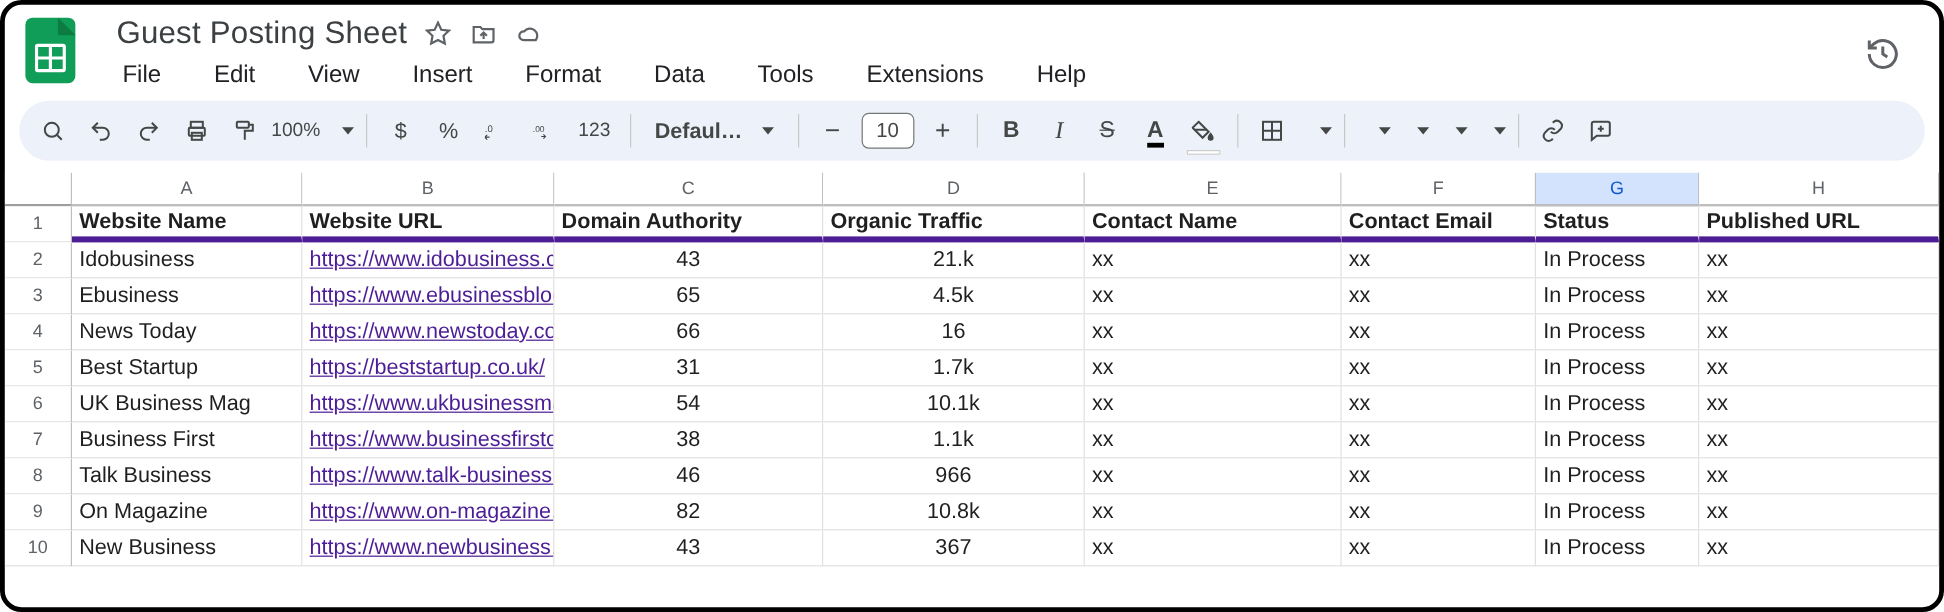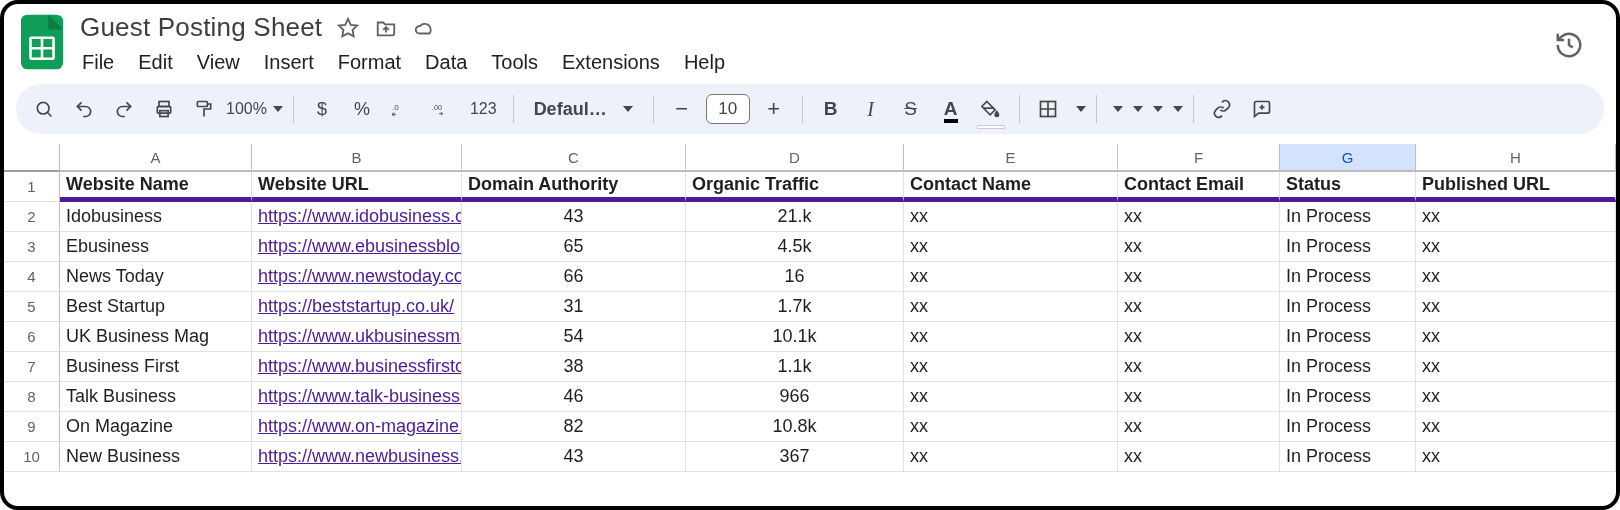--- a/index.html
+++ b/index.html
@@ -26,41 +26,42 @@
     display: flex;
     align-items: center;
     justify-content: center;
   }
   .logo svg { width: 42px; height: 56px; }
   .title-meta { flex: 1; }
   .title-row {
     display: flex;
     align-items: center;
     gap: 14px;
+    margin-left: 17px;
   }
   .doc-title {
     font-size: 26px;
     color: #3c4043;
     letter-spacing: 0.2px;
   }
   .title-icon {
     width: 24px; height: 24px;
     color: #5f6368;
     display: flex; align-items: center; justify-content: center;
     cursor: pointer;
   }
   .title-icon svg { width: 22px; height: 22px; }
   .menubar {
     display: flex;
     gap: 24px;
     padding: 8px 0 10px 2px;
     font-size: 20px;
     color: #202124;
   }
-  .menubar span { cursor: pointer; }
+  .menubar span { cursor: pointer; margin-left: 20px; }
   .history-icon {
     margin-left: auto;
     padding: 18px 18px 0 0;
     color: #5f6368;
   }
   .history-icon svg { width: 30px; height: 30px; }
 
   
   .toolbar {
     margin: 0 12px;
@@ -144,21 +145,21 @@
   .fillcolor-bar {
     position: absolute;
     left: 4px; right: 4px; bottom: -2px;
     height: 4px;
     background: #fff;
     border: 0.5px solid #ccc;
   }
   .combo {
     display: flex;
     align-items: center;
-    gap: 4px;
+    gap: 16px;
     cursor: pointer;
   }
   .combo .caret-down { margin-left: 2px; }
 
   
   .sheet {
     margin-top: 10px;
     display: grid;
     grid-template-columns: 56px 192px 210px 224px 218px 214px 162px 136px 200px;
     font-size: 18px;

